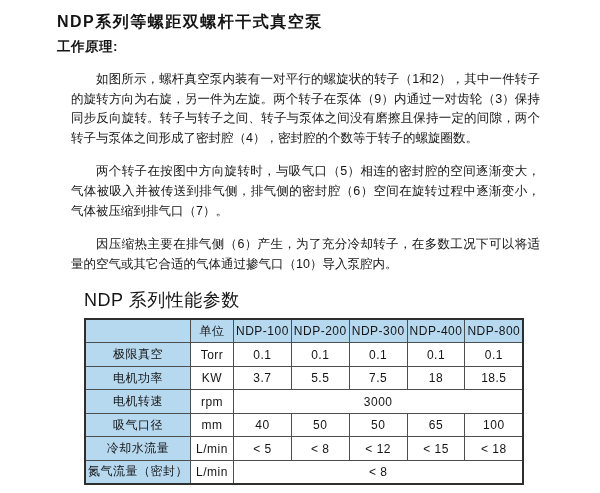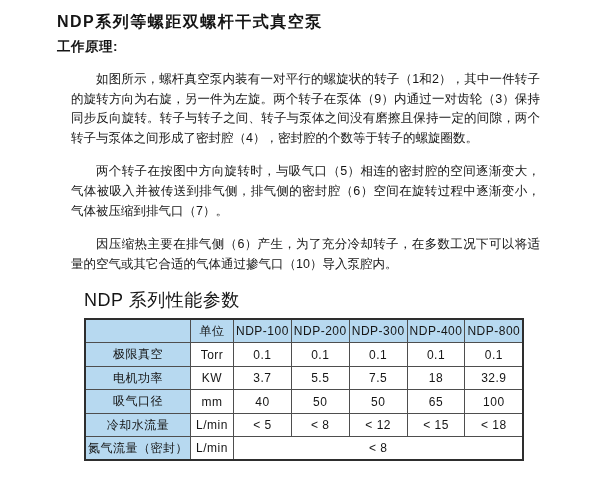--- a/index.html
+++ b/index.html
@@ -128,21 +128,26 @@
         <td>0.1</td>
         <td>0.1</td>
       </tr>
       <tr>
         <td class="lbl">电机功率</td>
         <td>KW</td>
         <td>3.7</td>
         <td>5.5</td>
         <td>7.5</td>
         <td>18</td>
-        <td>32.9</td>
+        <td>18.5</td>
+      </tr>
+      <tr>
+        <td class="lbl">电机转速</td>
+        <td>rpm</td>
+        <td colspan="5">3000</td>
       </tr>
       <tr>
         <td class="lbl">吸气口径</td>
         <td>mm</td>
         <td>40</td>
         <td>50</td>
         <td>50</td>
         <td>65</td>
         <td>100</td>
       </tr>

